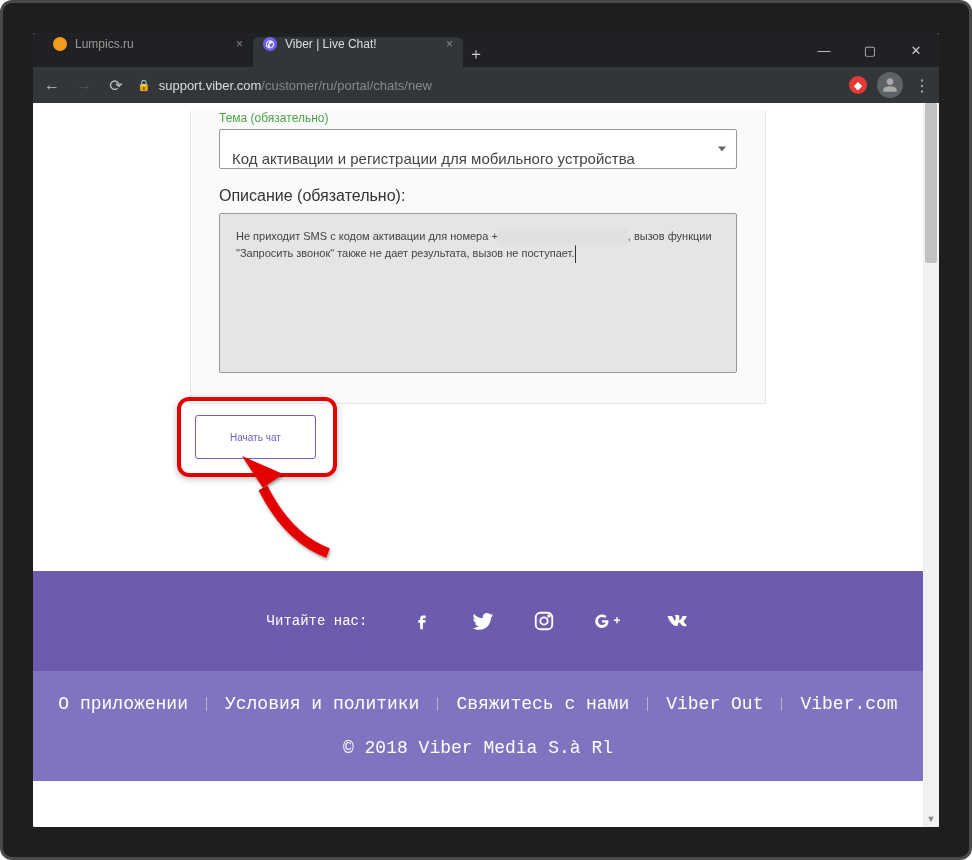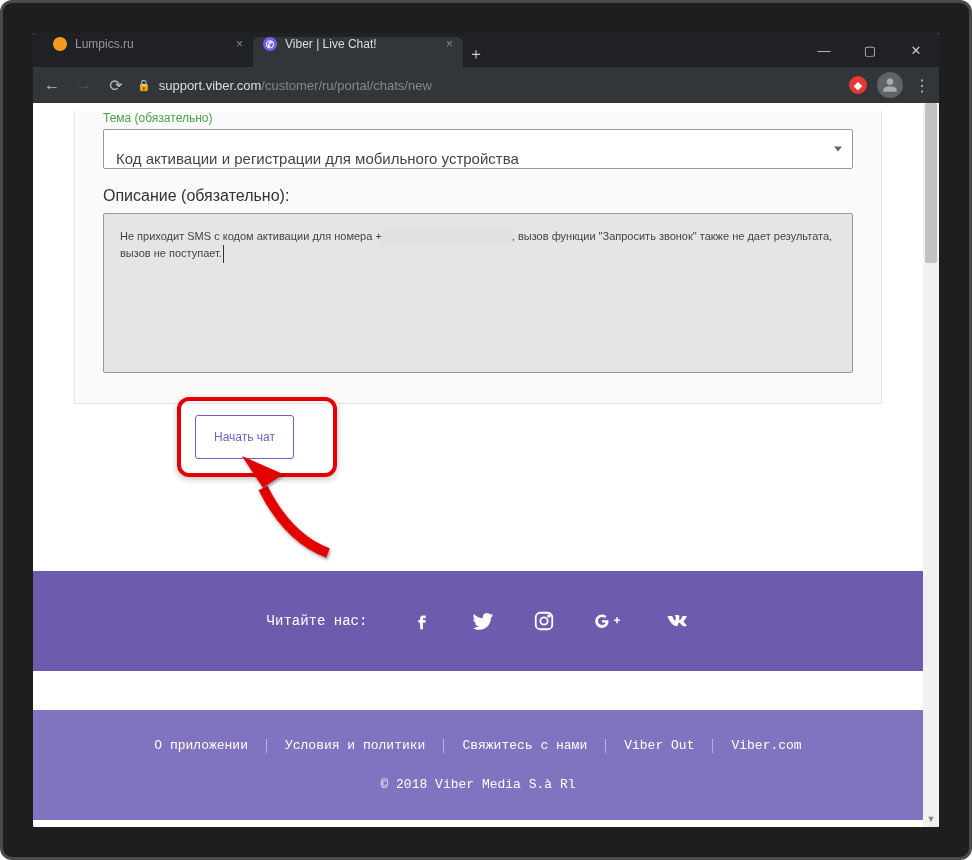--- a/index.html
+++ b/index.html
@@ -132,21 +132,21 @@
     display: flex; align-items: center; justify-content: center;
     color: #888; font-size: 9px;
   }
   .scroll-arrow.up { top: 0; }
   .scroll-arrow.down { bottom: 0; }
   .page {
     padding: 0 16px 0 0;
   }
   .form-card {
     margin: 8px auto;
-    width: 808px;
+    width: 576px;
     padding: 0 28px 30px 28px;
     background: #fafafa;
     border: 1px solid #e5e5e5;
     border-top: none;
   }
   .label-green {
     color: #4aa34a;
     font-size: 12px;
     margin-top: 6px;
     margin-bottom: 4px;
@@ -215,25 +215,25 @@
     border: 4px solid #e40000;
     border-radius: 12px;
     box-shadow: 0 2px 6px rgba(0,0,0,0.25);
     pointer-events: none;
   }
   .start-btn {
     position: absolute;
     left: 162px;
     top: 312px;
     height: 44px;
-    padding: 0 18px;
+    padding: 0 34px;
     border: 1.5px solid #6f5fc7;
     background: #fff;
     color: #6f5fc7;
-    font-size: 12px;
+    font-size: 10px;
     border-radius: 3px;
     display: flex; align-items: center; justify-content: flex-start;
     cursor: pointer;
   }
   
   .footer {
     position: absolute;
     left: 0; right: 16px; bottom: 0;
     height: 256px;
     font-family: Liberation Mono, monospace;
@@ -246,27 +246,26 @@
     justify-content: center;
     gap: 38px;
     color: #fff;
   }
   .footer-top .read-us { font-size: 14px; margin-right: 6px; }
   .footer-top .social { font-size: 24px; color: #fff; display: flex; align-items: center; }
   .footer-bottom {
     height: 110px;
     background: #8273c1;
     color: #fff;
-    font-size: 13px;
+    font-size: 18px;
     display: flex;
     flex-direction: column;
     align-items: center;
     justify-content: center;
     gap: 24px;
-    margin-top: 39px;
   }
   .footer-links {
     display: flex;
     gap: 2px;
     align-items: center;
   }
   .footer-links span {
     padding: 0 16px;
   }
   .footer-links .sep {

